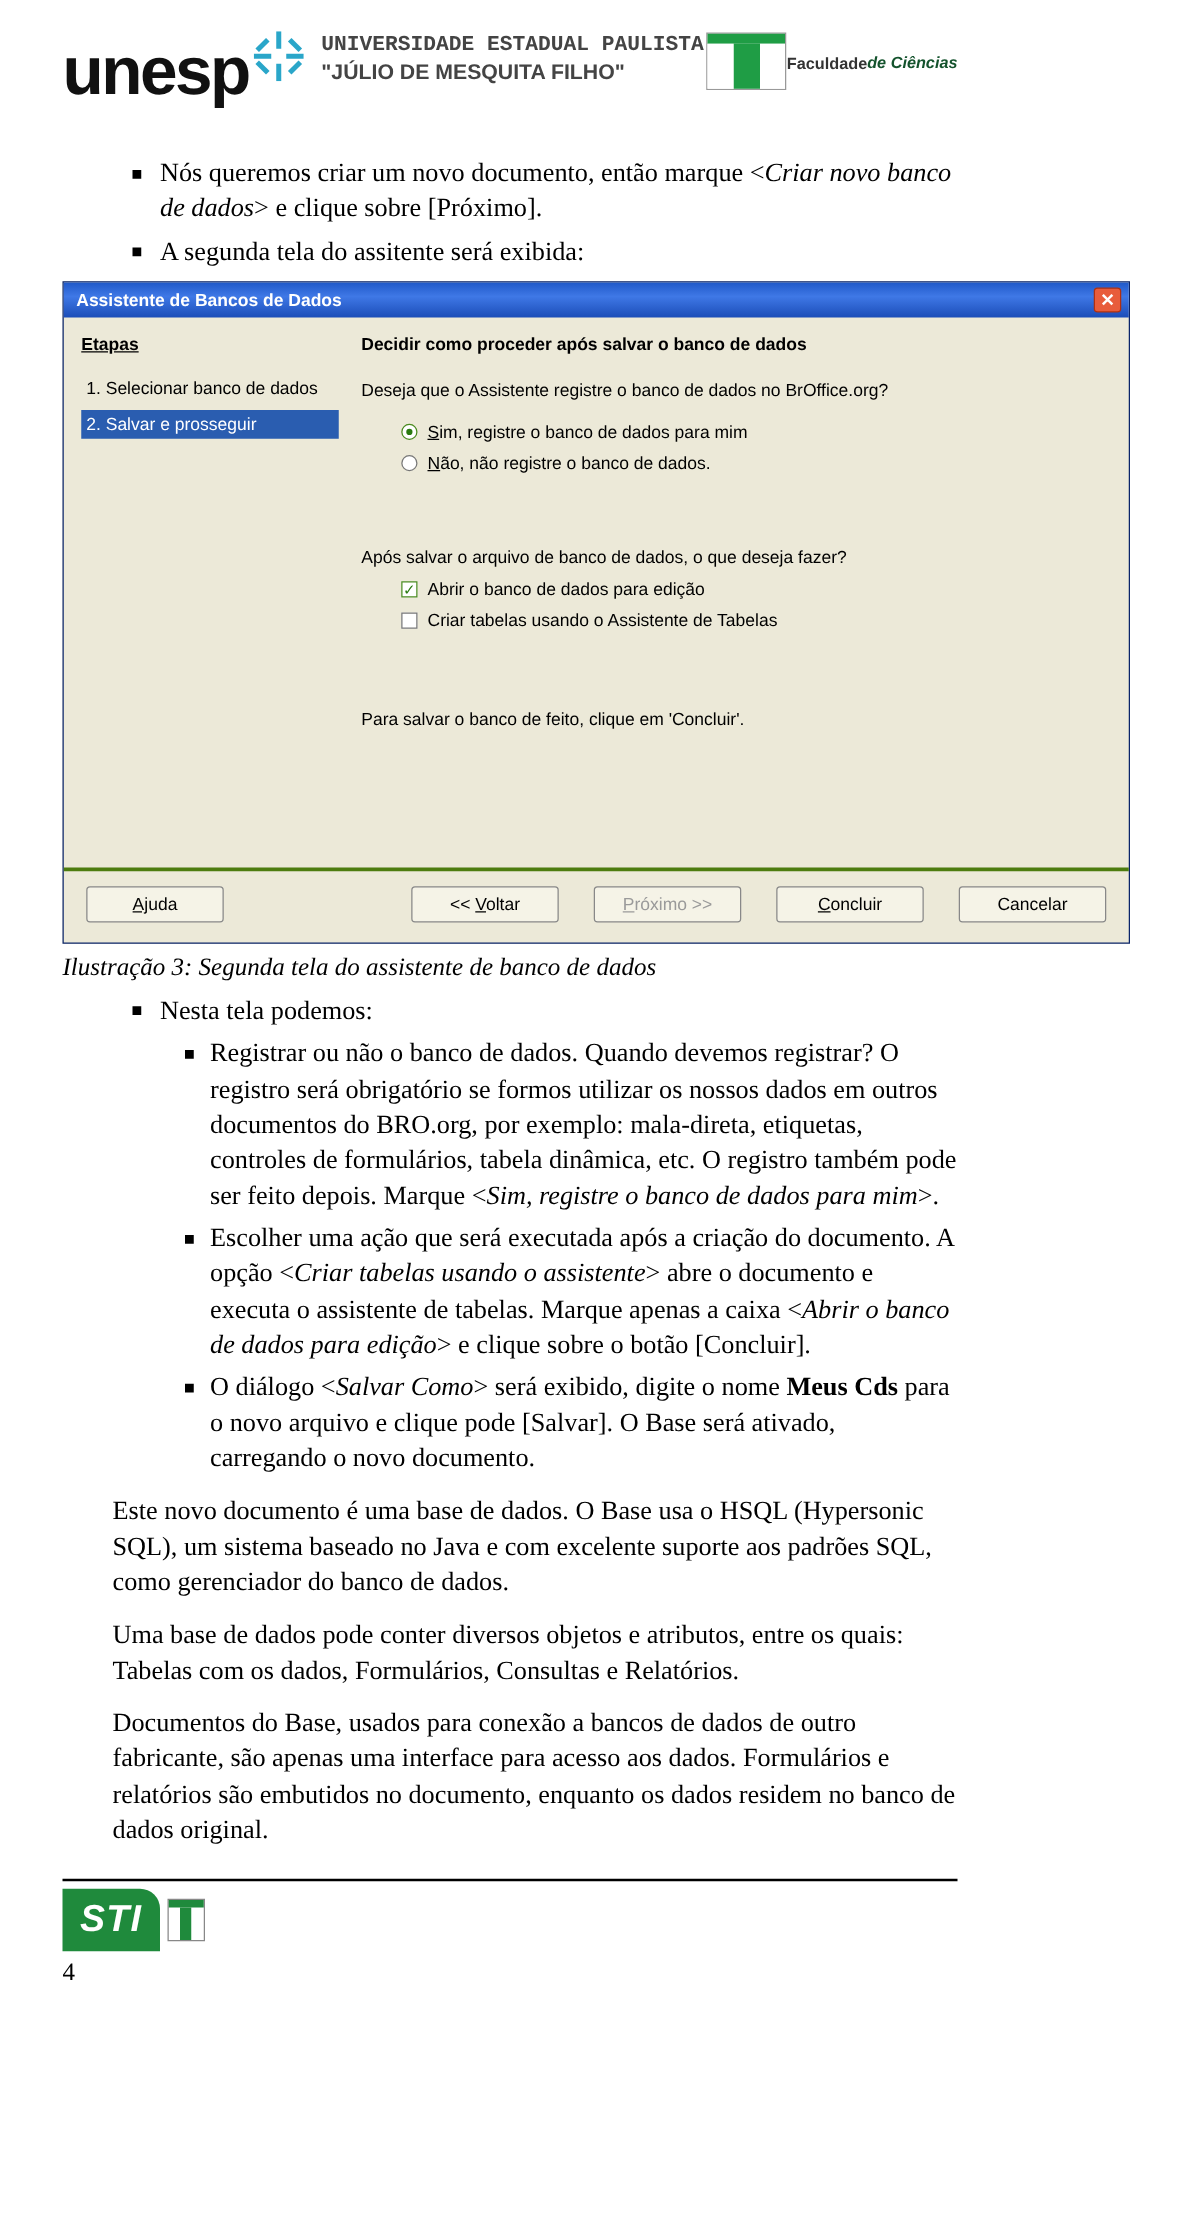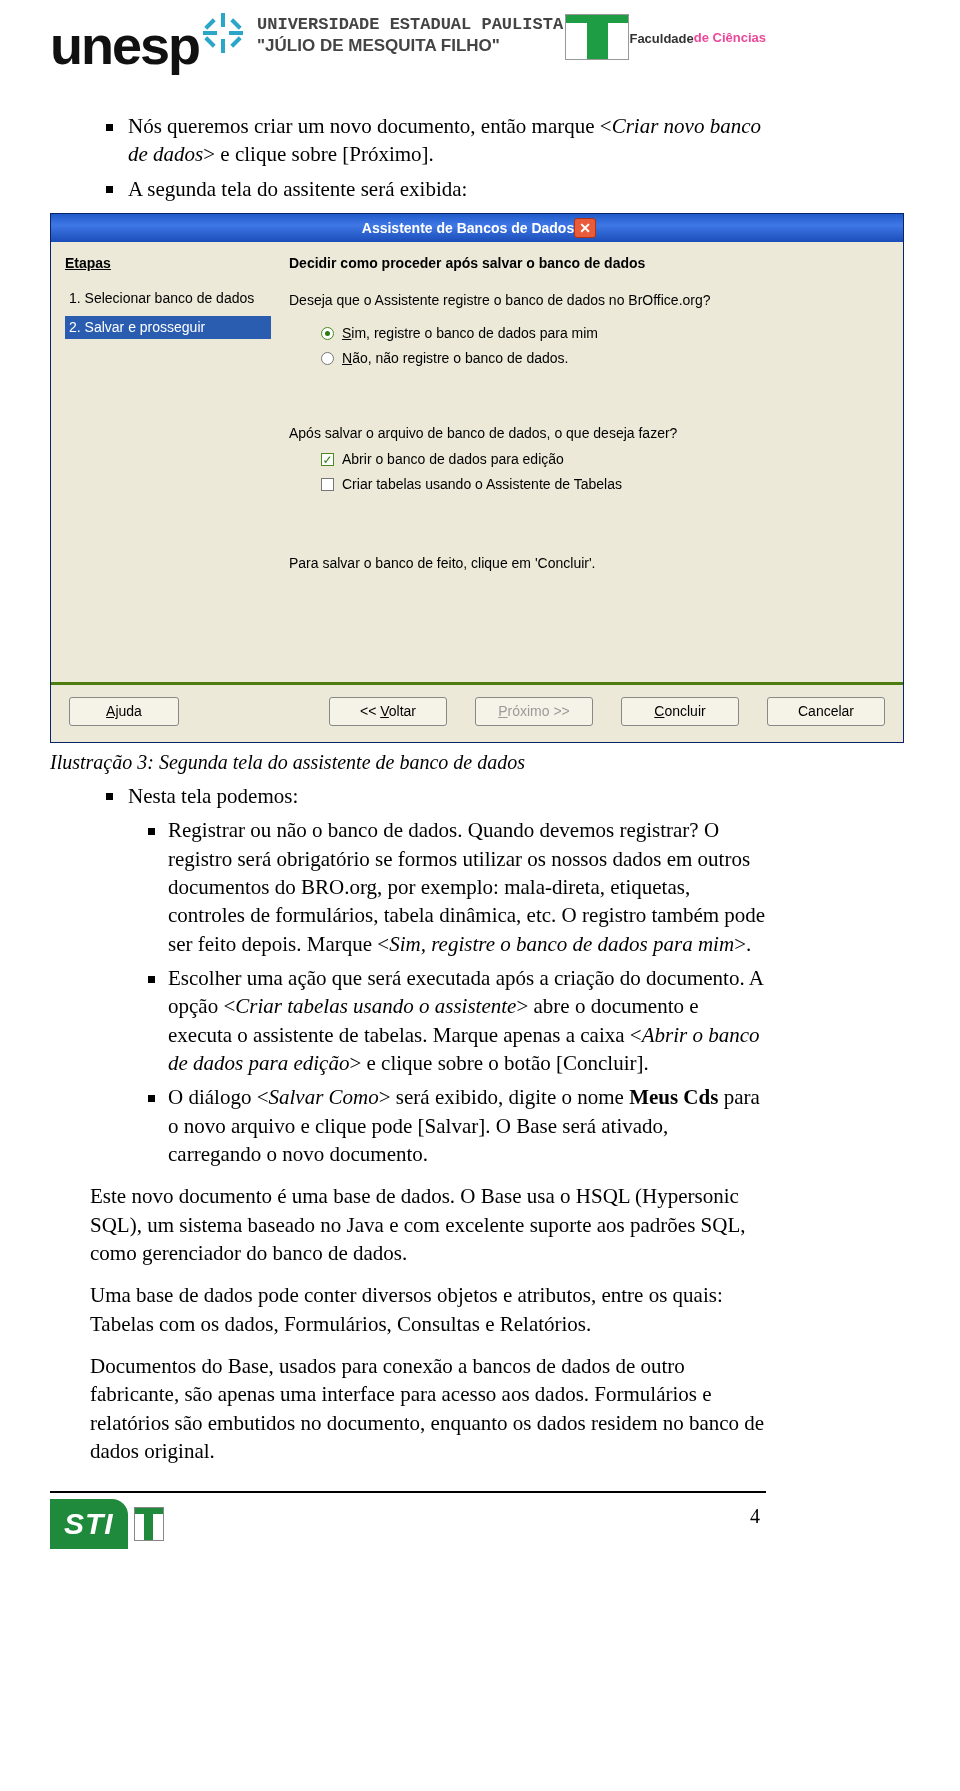--- a/index.html
+++ b/index.html
@@ -6,21 +6,21 @@
   body {
     margin: 0;
     padding: 0;
     background: #fff;
     font-family: "Times New Roman", Times, serif;
     color: #000;
     width: 960px;
   }
   .page {
     width: 816px;
-    padding: 4px 50px 40px 50px;
+    padding: 16px 50px 40px 50px;
   }
   
   .header {
     display: flex;
     align-items: flex-start;
     justify-content: space-between;
     padding: 10px 0 30px 0;
   }
   .logo-left { display: flex; align-items: center; gap: 4px; }
   .unesp-text {
@@ -44,21 +44,21 @@
   .univ-block .l3 { font-weight: 400; margin-top:2px;}
   .logo-right { display:flex; flex-direction:row; align-items:center; font-family: Arial, sans-serif; color:#2a6b2a; gap:0;}
   .fc-icon { width:64px; height:46px; border:1px solid #999; display:flex; flex-direction:column;}
   .fc-top{height:8px;background:#1f9d45;}
   .fc-mid{flex:1; display:flex;}
   .fc-mid .bar{flex:1;}
   .fc-mid .bar:nth-child(1){background:#fff;}
   .fc-mid .bar:nth-child(2){background:#1f9d45;}
   .fc-mid .bar:nth-child(3){background:#fff;}
   .fc-sub1{font-size:13px; font-weight:700; color:#333; margin-top:2px;}
-  .fc-sub2{font-size:13px; font-weight:700; color:#ec4899;}
+  .fc-sub2{font-size:13px; font-weight:700; color:#14532d;font-style:italic;}
   
   .content { font-size: 21px; line-height: 1.35; }
   .content ul { margin: 0; padding-left: 78px; }
   .content li { margin: 6px 0; list-style: none; position: relative;}
   .content li::before {
     content:""; position:absolute; left:-22px; top:0.55em;
     width:7px; height:7px; background:#000;
   }
   .content li.sub::before { left:-20px; }
   .content p { margin: 14px 0; padding-left: 40px;}
@@ -69,21 +69,21 @@
   .wizard {
     width: 854px;
     margin: 10px auto 4px 0;
     font-family: Tahoma, Arial, sans-serif;
     font-size: 14px;
     color:#000;
     border:1px solid #0a246a;
     background:#ece9d8;
   }
   .wiz-title {
-    display:flex; align-items:center; justify-content:center;
+    display:flex; align-items:center; justify-content:space-between;
     background: linear-gradient(#2059c9,#3f78e6 40%,#1b4db8);
     color:#fff; padding:4px 6px 4px 10px;
     font-weight:700;
   }
   .wiz-close {
     width:22px;height:20px;background:#e85c3b;border:1px solid #b03010;
     border-radius:3px; display:flex;align-items:center;justify-content:center;
     color:#fff;font-weight:700;font-size:14px;line-height:1;
   }
   .wiz-body { display:flex; min-height:440px;}
@@ -117,21 +117,21 @@
   }
   .wiz-btn.ghost{color:#9a9a9a;}
   .wiz-btn .ul{ text-decoration:underline;}
   .wiz-buttons .spacer{flex:1;}
   .wiz-btn.help{min-width:110px;}
   
   .footer {
     border-top: 2px solid #000;
     margin-top: 26px;
     padding-top: 6px;
-    display:flex; align-items:flex-start; justify-content:space-between;
+    display:flex; align-items:flex-start; justify-content:space-between;flex-direction:column;
   }
   .sti {
     display:flex; align-items:center; gap:6px;
     font-family: Arial, sans-serif;
   }
   .sti-box {
     background:#1f8a3c; color:#fff; font-weight:900; font-style:italic;
     padding:8px 14px 8px 14px; font-size:30px; border-top-right-radius:16px;
     letter-spacing:1px;
   }

